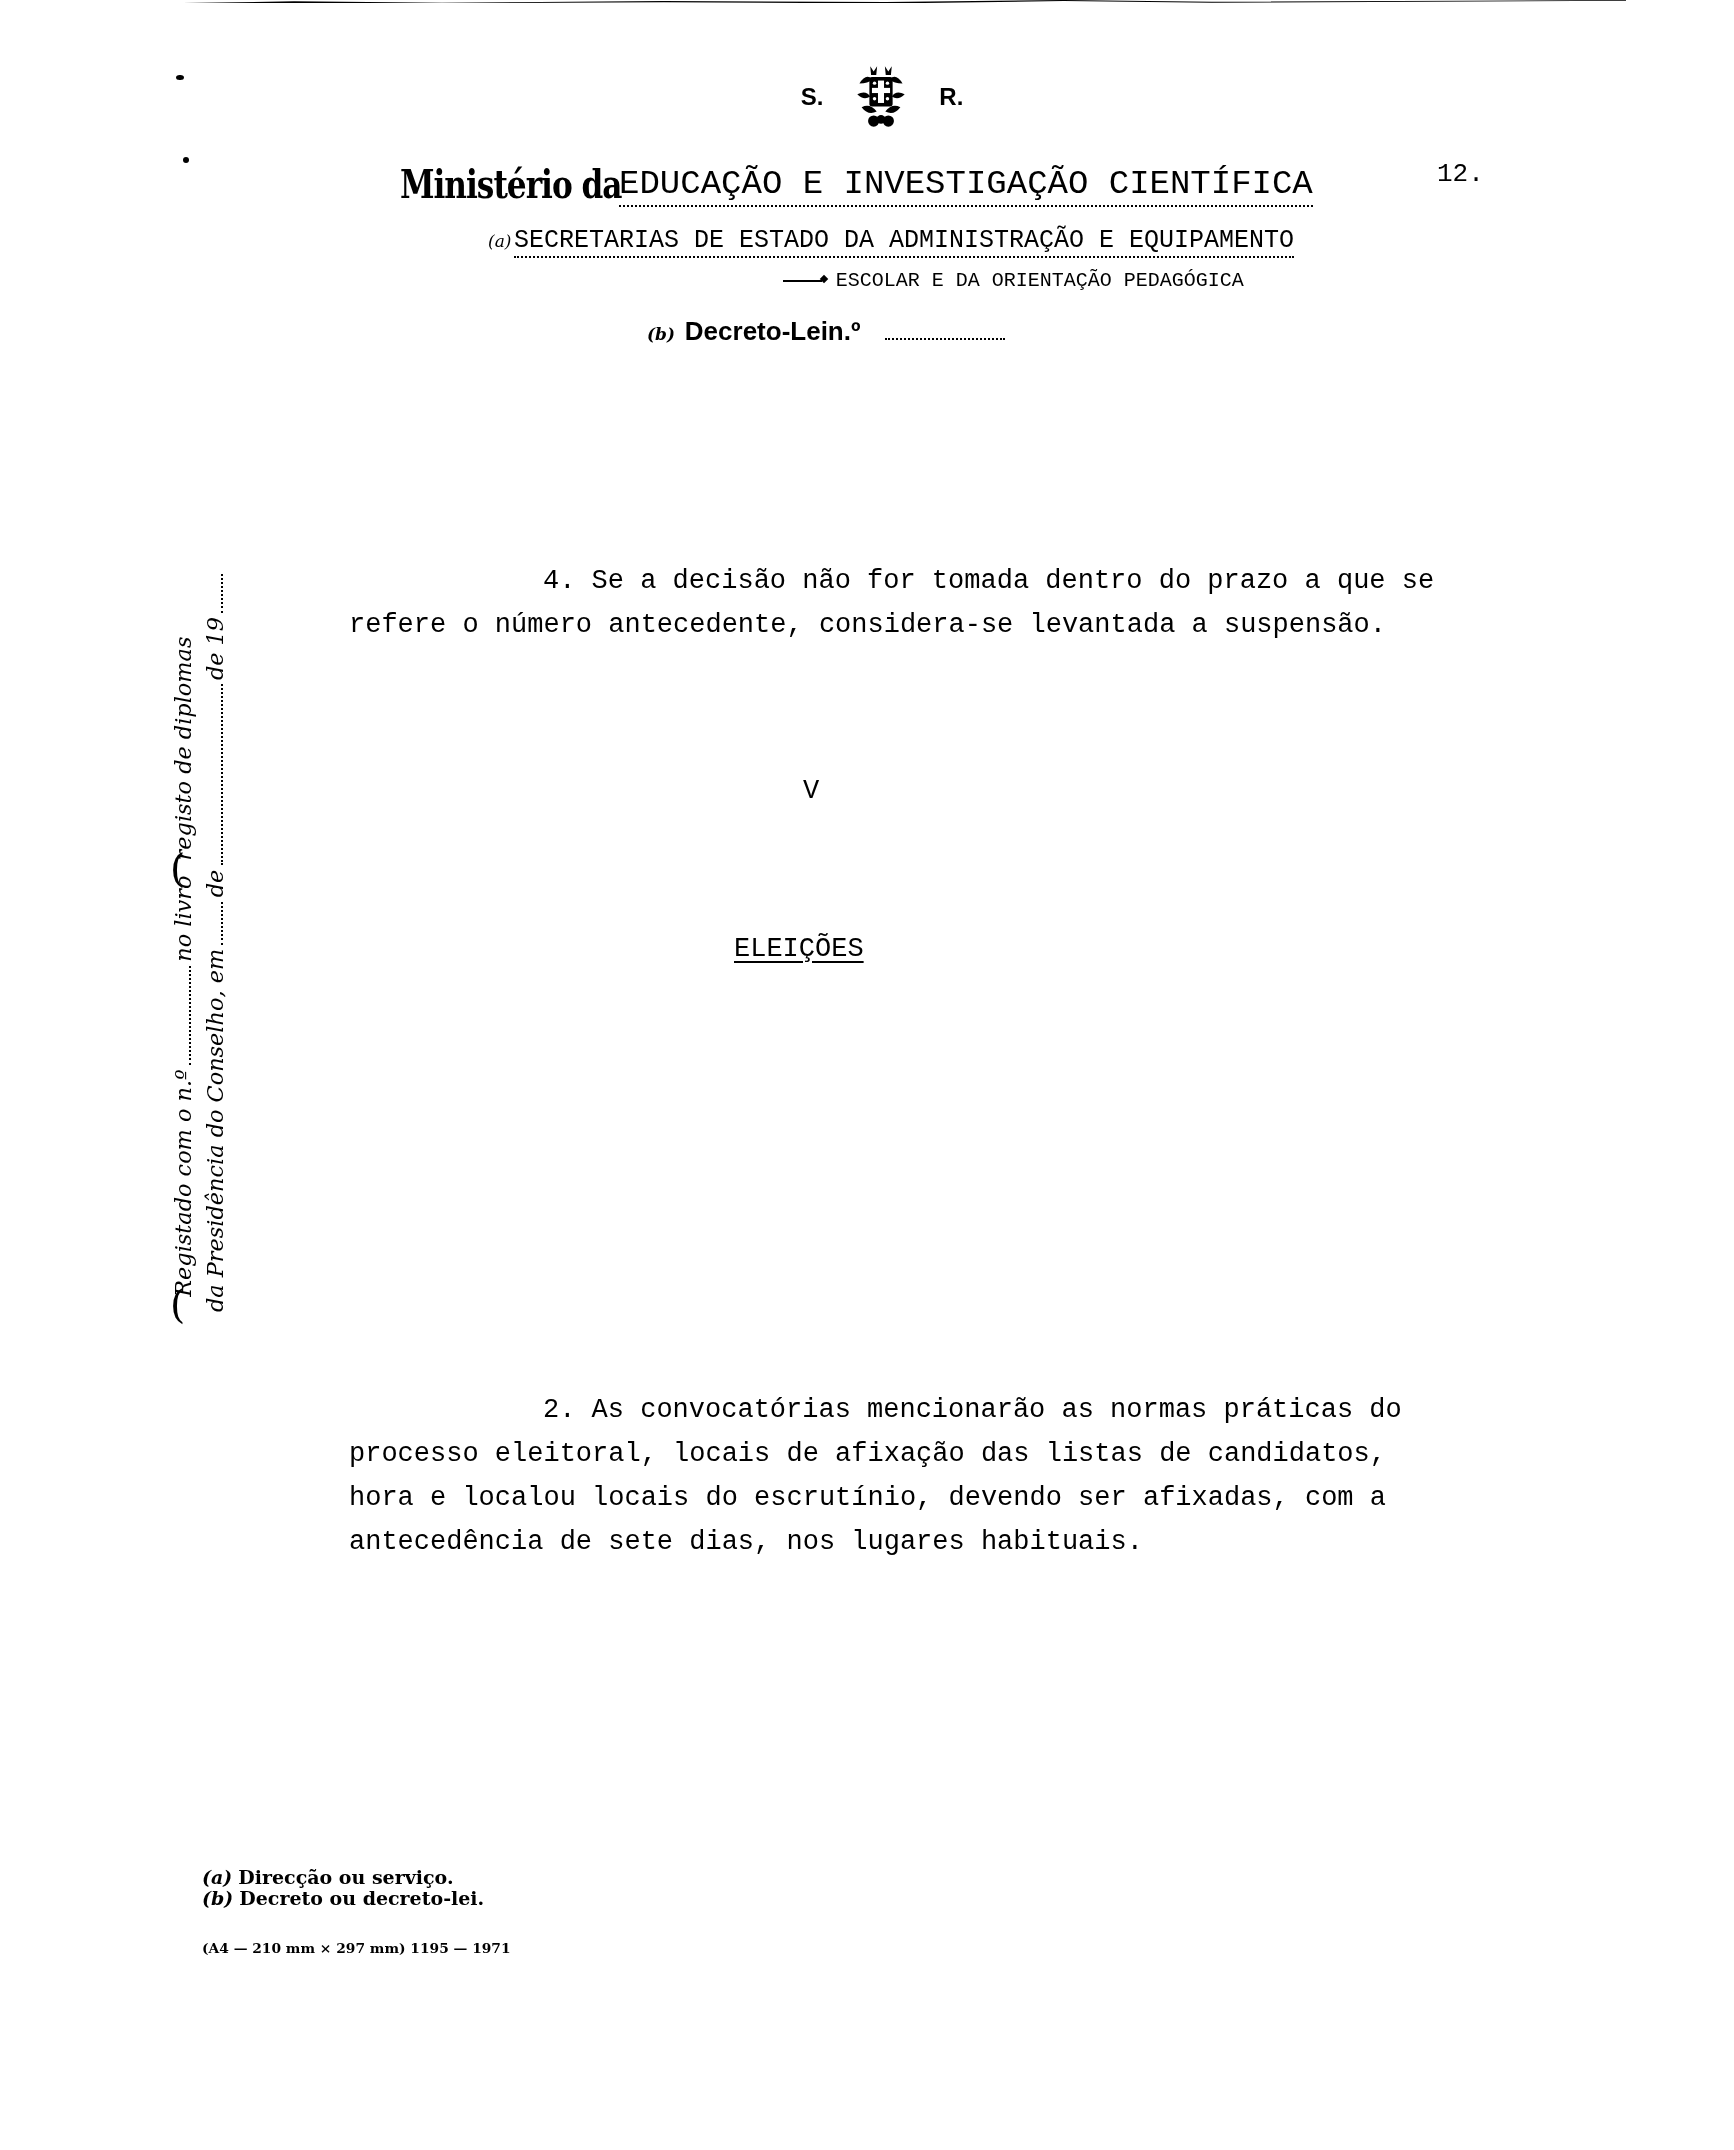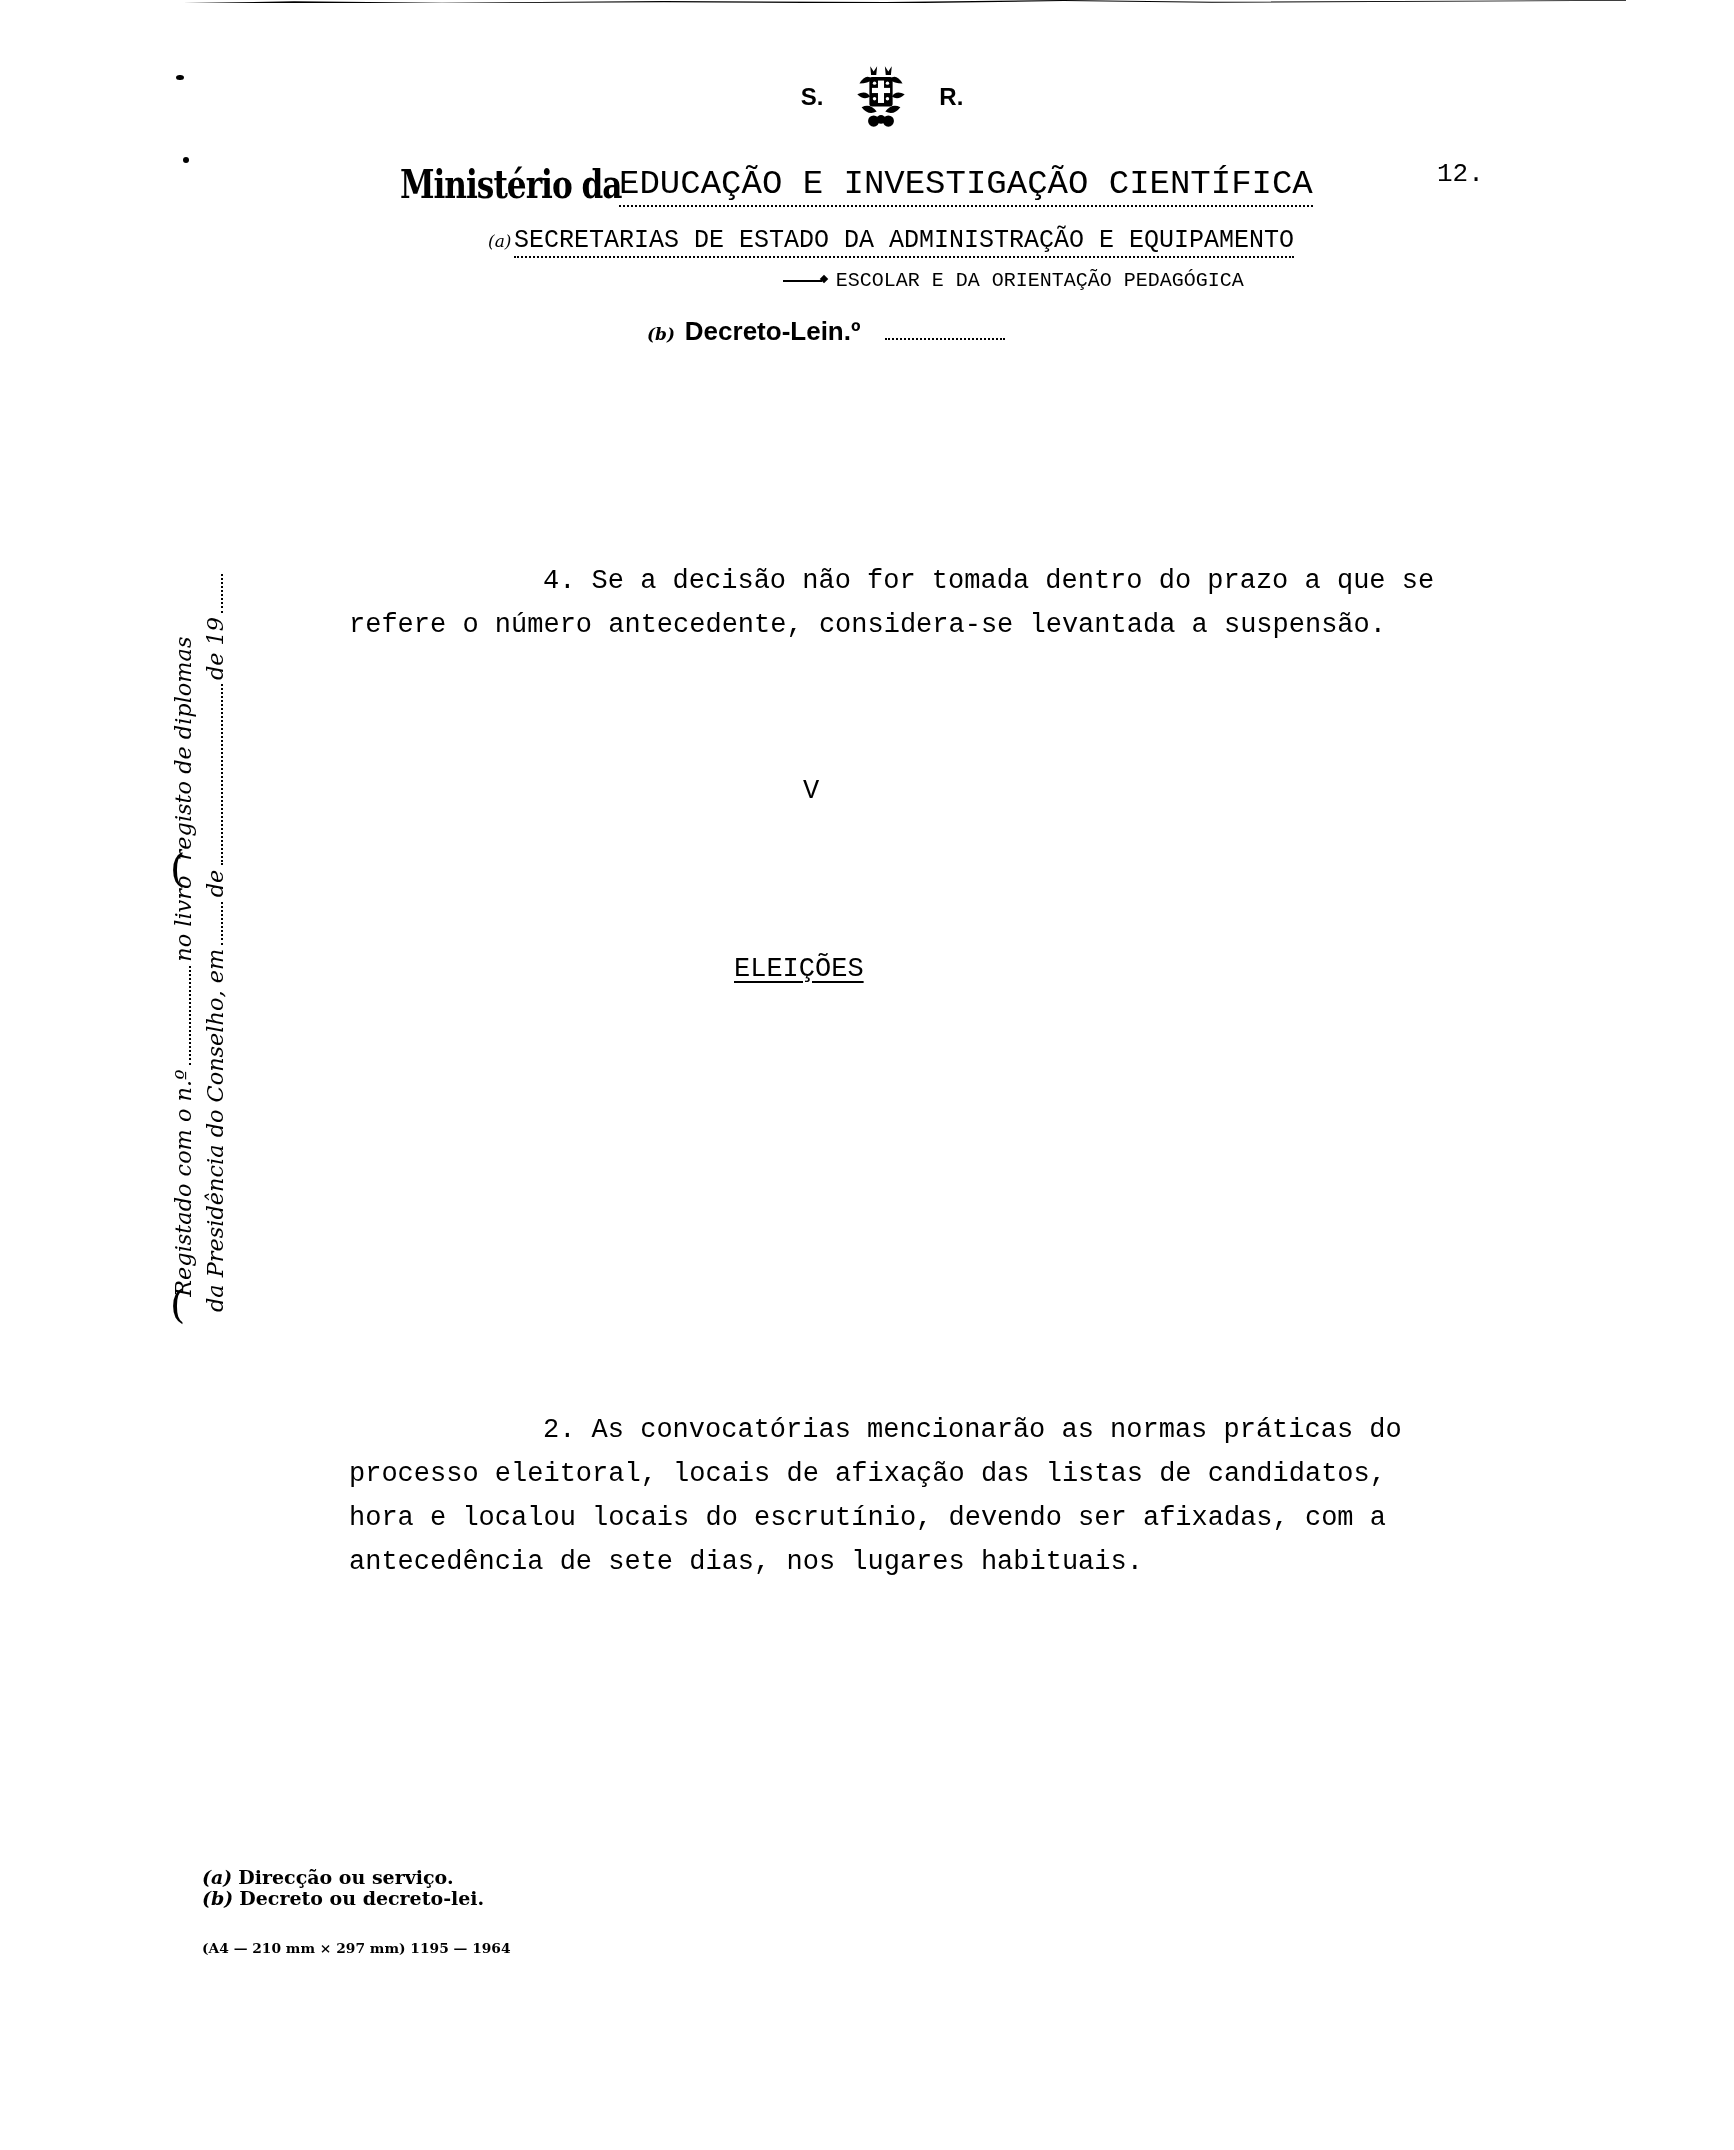--- a/index.html
+++ b/index.html
@@ -95,21 +95,21 @@
       white-space: pre;
     }
     .para { margin: 0; }
     .indent { padding-left: 194px; }
     .gap-s { height: 13px; }
     .gap-m { height: 26px; }
     .center-v {
       text-align: left; padding-left: 454px; margin-top: 34px;
     }
     .center-title {
-      padding-left: 385px; margin-top: 46px;
+      padding-left: 385px; margin-top: 26px;
       text-decoration: underline; text-decoration-thickness: 2.2px; text-underline-offset: 5.2px;
     }
 
     
     .margin-note {
       left: 142px; top: 495px; width: 817px; height: 142px;
       transform-origin: 0 0;
       transform: translate(0, 817px) rotate(-90deg);
       font-family: "DejaVu Serif", "Liberation Serif", serif;
       font-style: italic; font-size: 22.4px;
@@ -229,14 +229,14 @@
   
   
   
   
 </div>
 
 <div class="abs footnotes">
   <div><span class="ref">(a)</span><span>Direcção ou serviço.</span></div>
   <div><span class="ref">(b)</span><span>Decreto ou decreto-lei.</span></div>
 </div>
-<div class="abs print-info">(A4 — 210 mm × 297 mm)   1195 — 1964</div>
+<div class="abs print-info">(A4 — 210 mm × 297 mm)   1195 — 1971</div>
 
 
 </body></html>

